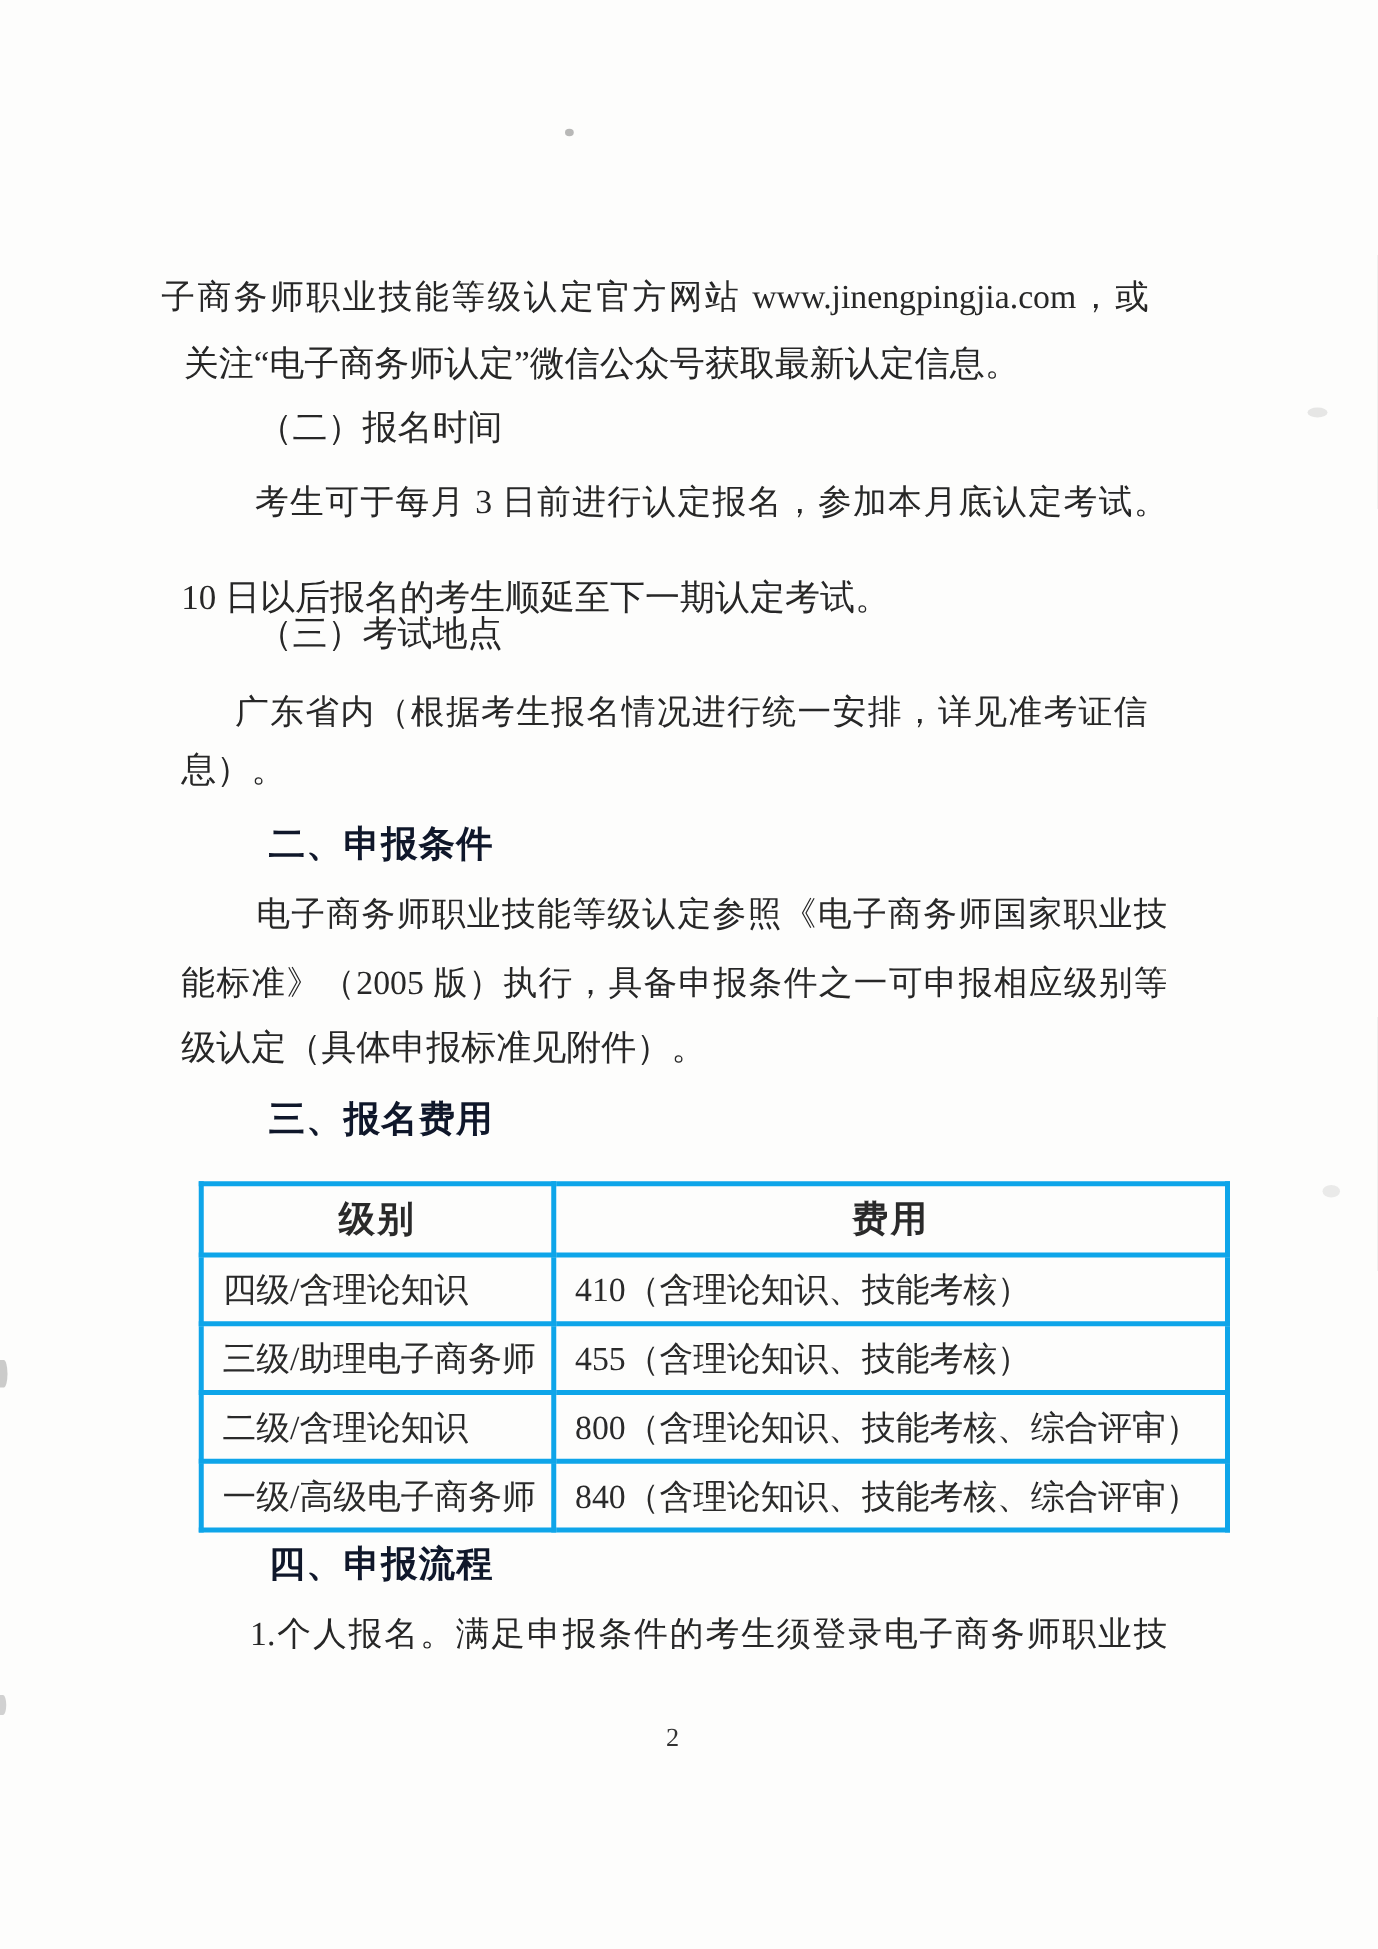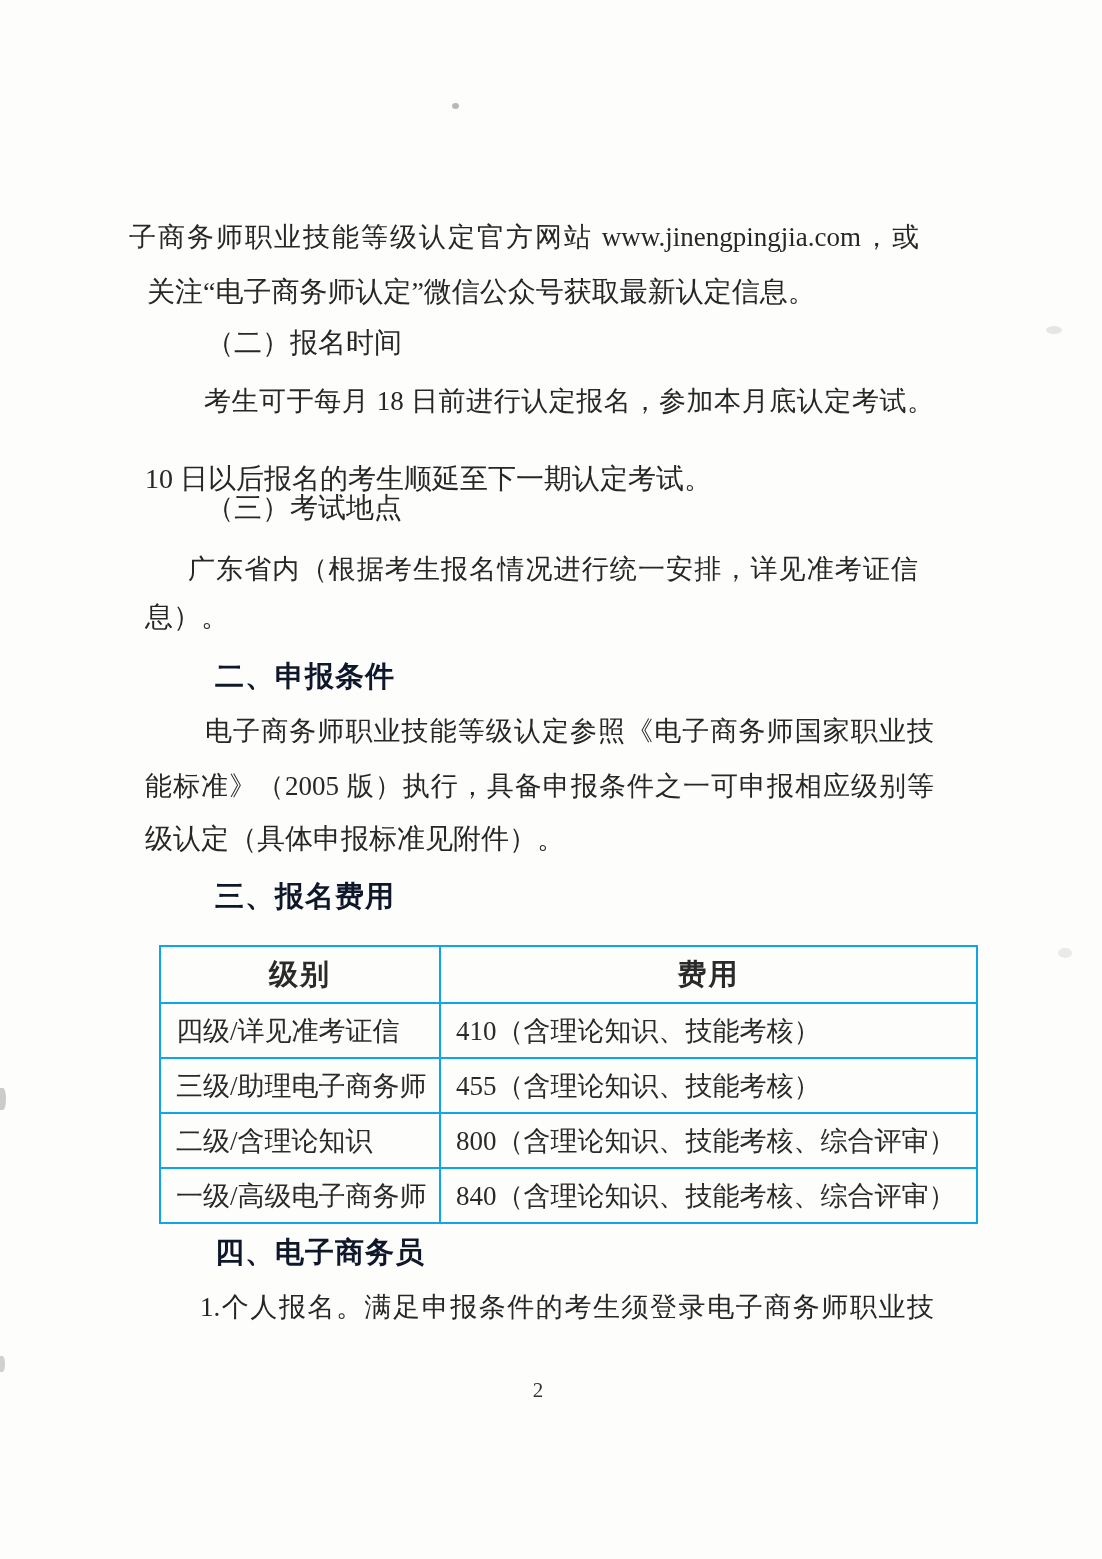--- a/index.html
+++ b/index.html
@@ -37,21 +37,21 @@
   table.fee{
     position:absolute;
     left:159px;top:945px;
     width:813px;
     border-collapse:collapse;
     table-layout:fixed;
     font-size:27px;
     color:#2a2a2a;
   }
   table.fee td{
-    border:2px solid #0ea5e9;
+    border:4px solid #0ea5e9;
     padding:0 0 0 15px;
     vertical-align:middle;
     white-space:nowrap;
     overflow:hidden;
   }
   table.fee tr{height:55px;}
   table.fee tr.head{height:57px;}
   table.fee tr.head td{
     text-align:center;
     padding:0;
@@ -82,54 +82,54 @@
 
   <div class="speck sp1"></div>
   <div class="speck sp2"></div>
   <div class="speck sp3"></div>
   <div class="speck sp4"></div>
   <div class="speck sp5"></div>
 
   <div class="line just" style="top:215px;left:129px;width:790px;">子商务师职业技能等级认定官方网站 www.jinengpingjia.com，或</div>
   <div class="line" style="top:270px;left:147px;">关注“电子商务师认定”微信公众号获取最新认定信息。</div>
   <div class="line" style="top:321px;left:206px;">（二）报名时间</div>
-  <div class="line just" style="top:379px;left:204px;width:730px;">考生可于每月 18 日前进行认定报名，参加本月底认定考试。</div>
+  <div class="line just" style="top:379px;left:204px;width:730px;">考生可于每月 3 日前进行认定报名，参加本月底认定考试。</div>
   <div class="line" style="top:433px;left:145px;margin-top:24px;">10 日以后报名的考生顺延至下一期认定考试。</div>
   <div class="line" style="top:486px;left:206px;">（三）考试地点</div>
   <div class="line just" style="top:547px;left:188px;width:730px;">广东省内（根据考生报名情况进行统一安排，详见准考证信</div>
   <div class="line" style="top:595px;left:145px;">息）。</div>
   <div class="line heading" style="top:654px;left:215px;">二、申报条件</div>
   <div class="line just" style="top:709px;left:205px;width:729px;">电子商务师职业技能等级认定参照《电子商务师国家职业技</div>
   <div class="line just" style="top:764px;left:145px;width:789px;">能标准》（2005 版）执行，具备申报条件之一可申报相应级别等</div>
   <div class="line" style="top:817px;left:145px;">级认定（具体申报标准见附件）。</div>
   <div class="line heading" style="top:874px;left:215px;">三、报名费用</div>
 
   <table class="fee">
     <tbody>
         <tr class="head">
       <td class="col-level">级别</td>
       <td class="col-fee">费用</td>
     </tr>
     <tr>
-      <td>四级/详见准考证信</td>
+      <td>四级/含理论知识</td>
       <td>410（含理论知识、技能考核）</td>
     </tr>
     <tr>
       <td>三级/助理电子商务师</td>
       <td>455（含理论知识、技能考核）</td>
     </tr>
     <tr>
       <td>二级/含理论知识</td>
       <td>800（含理论知识、技能考核、综合评审）</td>
     </tr>
     <tr>
       <td>一级/高级电子商务师</td>
       <td>840（含理论知识、技能考核、综合评审）</td>
     </tr>
   </tbody>
     </table>
 
-  <div class="line heading" style="top:1230px;left:215px;">四、电子商务员</div>
+  <div class="line heading" style="top:1230px;left:215px;">四、申报流程</div>
   <div class="line just" style="top:1285px;left:200px;width:734px;">1.个人报名。满足申报条件的考生须登录电子商务师职业技</div>
 
   <div class="page-number">2</div>
 
 </div>
 
 </body></html>

